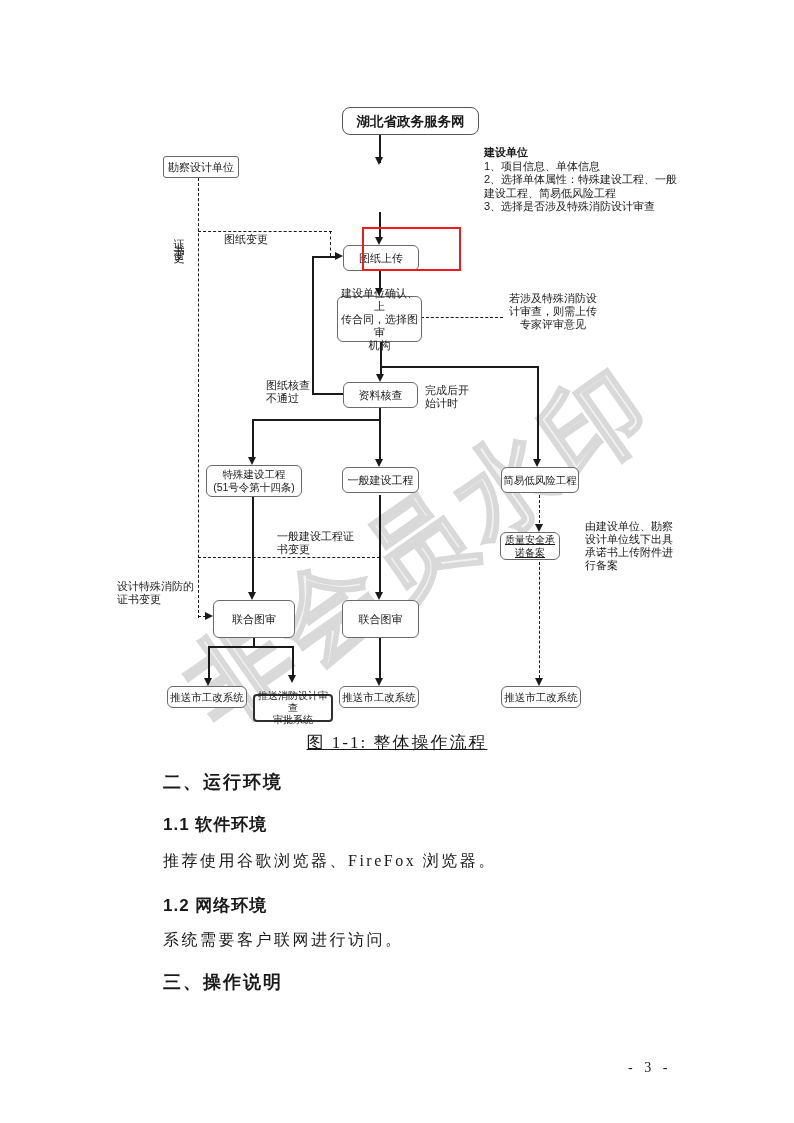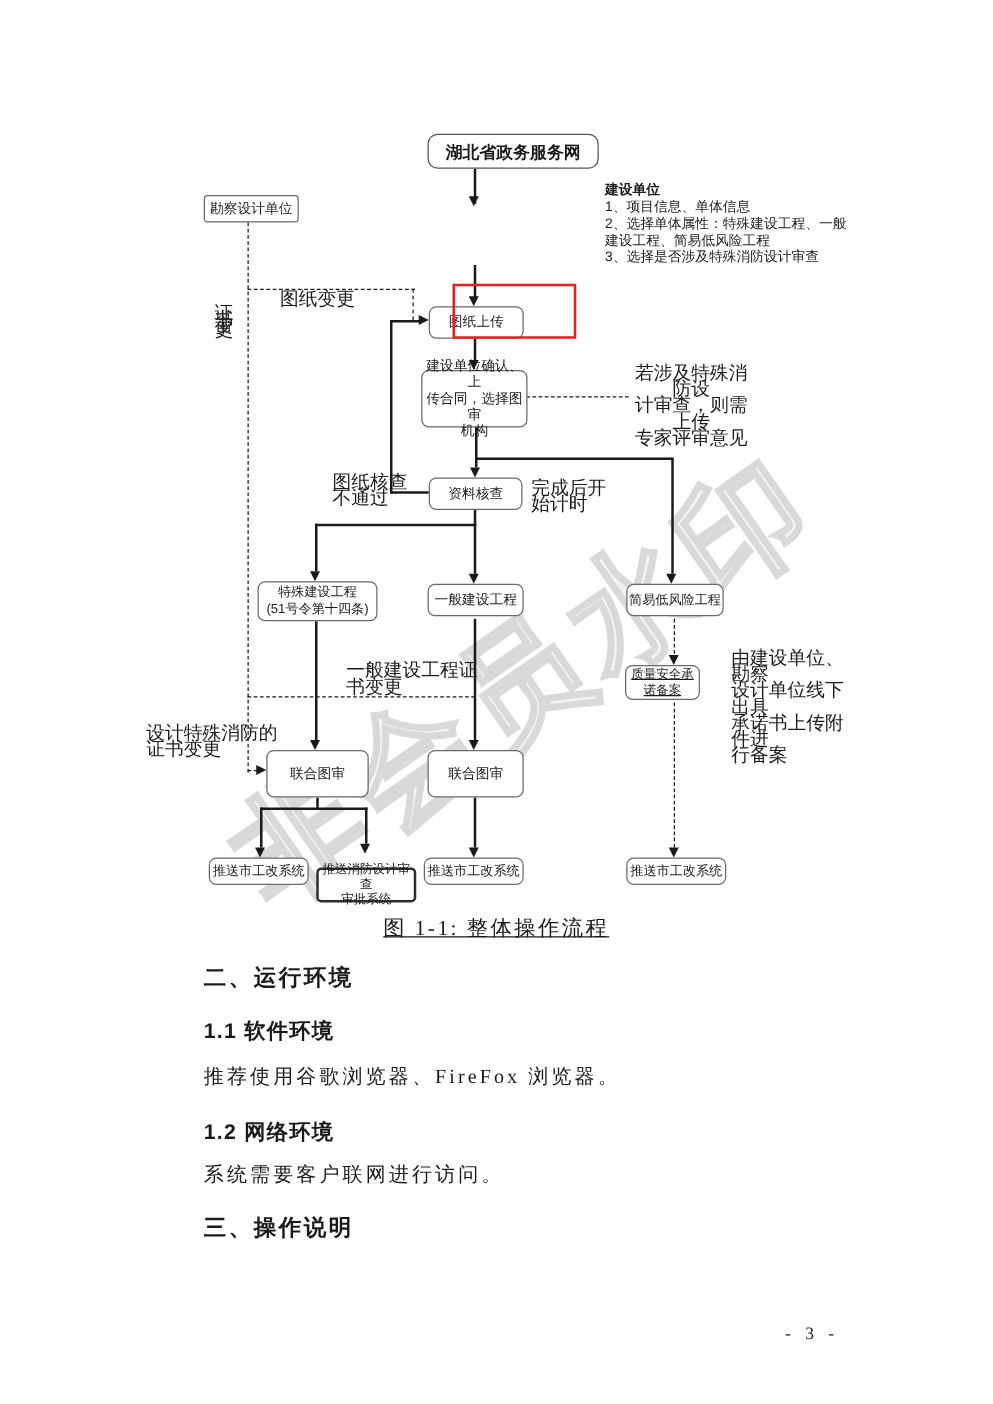--- a/index.html
+++ b/index.html
@@ -12,21 +12,21 @@
       -webkit-text-stroke:2.5px #d9d9d9;z-index:1;white-space:nowrap;
       font-family:"Liberation Sans",sans-serif;}
   
   .node{position:absolute;box-sizing:border-box;background:#fff;border:1.4px solid #6a6a6a;
         border-radius:6px;display:flex;align-items:center;justify-content:center;
         text-align:center;font-size:11px;line-height:13px;white-space:pre-line;
         z-index:3;padding:1px;}
   .node.bold{font-weight:bold;font-size:13.5px;border-radius:8px;border-color:#555;}
   .node.thick{border:2px solid #2e2e2e;border-radius:4px;font-size:10px;line-height:12px;}
   
-  .lbl{position:absolute;font-size:15px;line-height:13px;white-space:pre-line;z-index:3;background:transparent;}
+  .lbl{position:absolute;font-size:11px;line-height:13px;white-space:pre-line;z-index:3;background:transparent;}
   .ann{position:absolute;font-size:11px;line-height:13.5px;z-index:3;}
   .ann b{display:block;}
   .ann span{display:block;white-space:pre-line;}
   .vert{writing-mode:vertical-rl;letter-spacing:5px;}
   
   .ln{position:absolute;background:#1a1a1a;z-index:2;}
   .lnDH{position:absolute;height:0;border-top:1.8px dashed #1a1a1a;z-index:2;}
   .lnDV{position:absolute;width:0;border-left:1.8px dashed #1a1a1a;z-index:2;}
   .ahD{position:absolute;width:0;height:0;border-left:4.5px solid transparent;
        border-right:4.5px solid transparent;border-top:8px solid #1a1a1a;z-index:2;}

